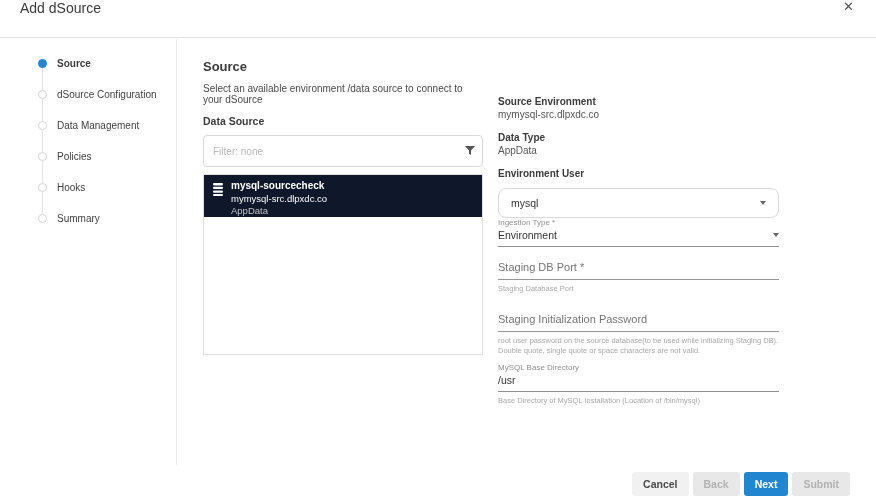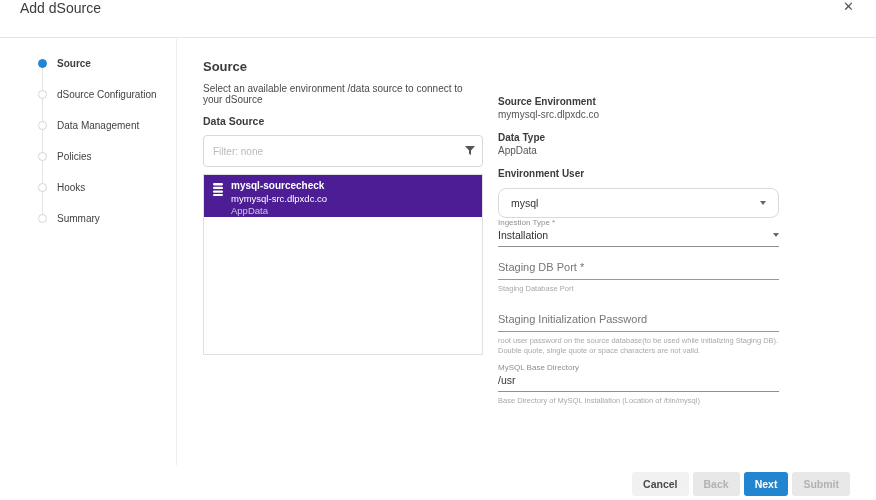--- a/index.html
+++ b/index.html
@@ -41,21 +41,21 @@
   .subtitle { font-size: 10px; color: #4a4a4a; margin-top: 9px; }
   .ds-label { font-size: 10.5px; font-weight: bold; margin-top: 10px; }
   .filter-wrap { position: relative; margin-top: 8px; width: 280px; }
   .filter-input {
     width: 280px; height: 32px; border: 1px solid #d8d8d8; border-radius: 4px;
     font-family: inherit; font-size: 10px; color: #444; padding: 0 24px 0 9px; outline: none;
   }
   .filter-input::placeholder { color: #b9b9b9; }
   .filter-icon { position: absolute; right: 8px; top: 7px; }
   .src-list { margin-top: 7px; width: 280px; height: 181px; border: 1px solid #e0e0e0; background: #fff; }
-  .src-item { height: 42px; background: #4c1d95; color: #fff; display: flex; align-items: flex-start; padding: 5px 8px 0 9px; cursor: pointer; }
+  .src-item { height: 42px; background: #0f172a; color: #fff; display: flex; align-items: flex-start; padding: 5px 8px 0 9px; cursor: pointer; }
   .src-item .dbicon { margin-top: 2px; flex: 0 0 auto; }
   .src-item-text { margin-left: 8px; line-height: 1.28; }
   .src-item-name { font-size: 10px; font-weight: bold; }
   .src-item-host { font-size: 9.5px; }
   .src-item-type { font-size: 9.5px; color: rgba(255,255,255,0.72); }
 
   
   .details { flex: 1 1 auto; padding: 57px 0 0 14px; }
   .info { margin-bottom: 12px; }
   .info-label { font-size: 10px; font-weight: bold; color: #3b3b3b; }
@@ -176,21 +176,21 @@
         <span class="select-box-value">mysql</span>
         <span class="caret"></span>
       </div>
     </div>
 
     <div class="fields">
 
       <div class="fgroup mb14">
         <div class="flabel-tiny">Ingestion Type *</div>
         <div class="fvalue-row">
-          <span class="fvalue">Installation</span>
+          <span class="fvalue">Environment</span>
           <span class="caret"></span>
         </div>
       </div>
 
 
       <div class="fgroup mb18">
         <div class="flabel-empty">Staging DB Port *</div>
         <div class="fhelper">Staging Database Port</div>
       </div>
 

